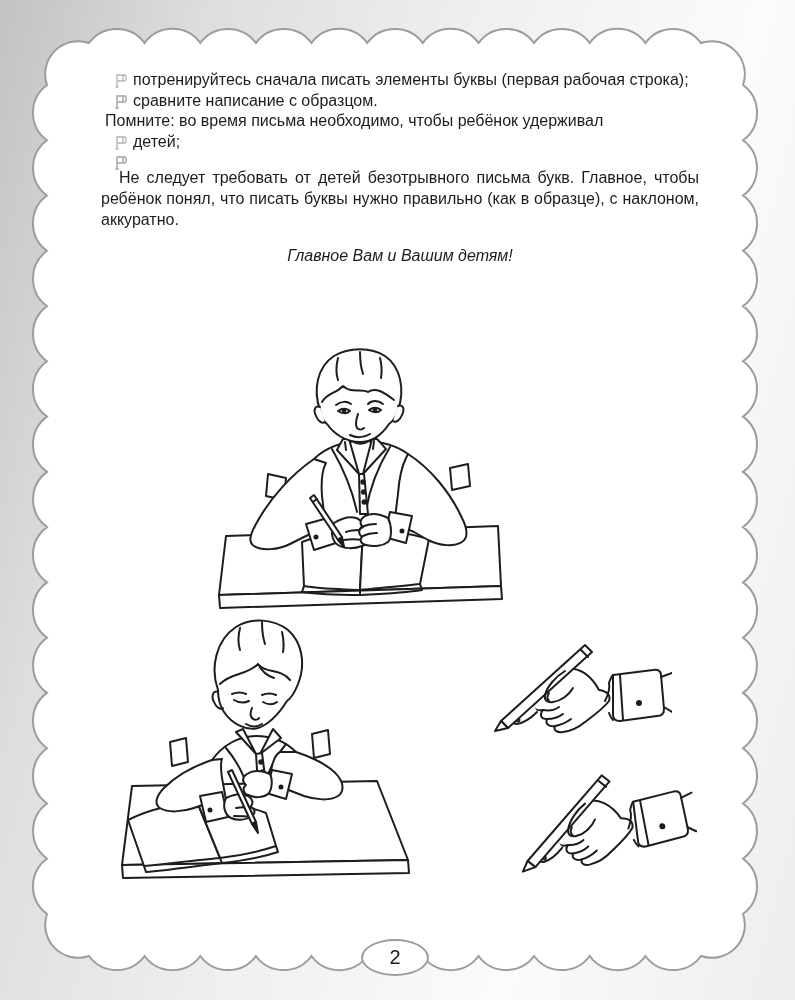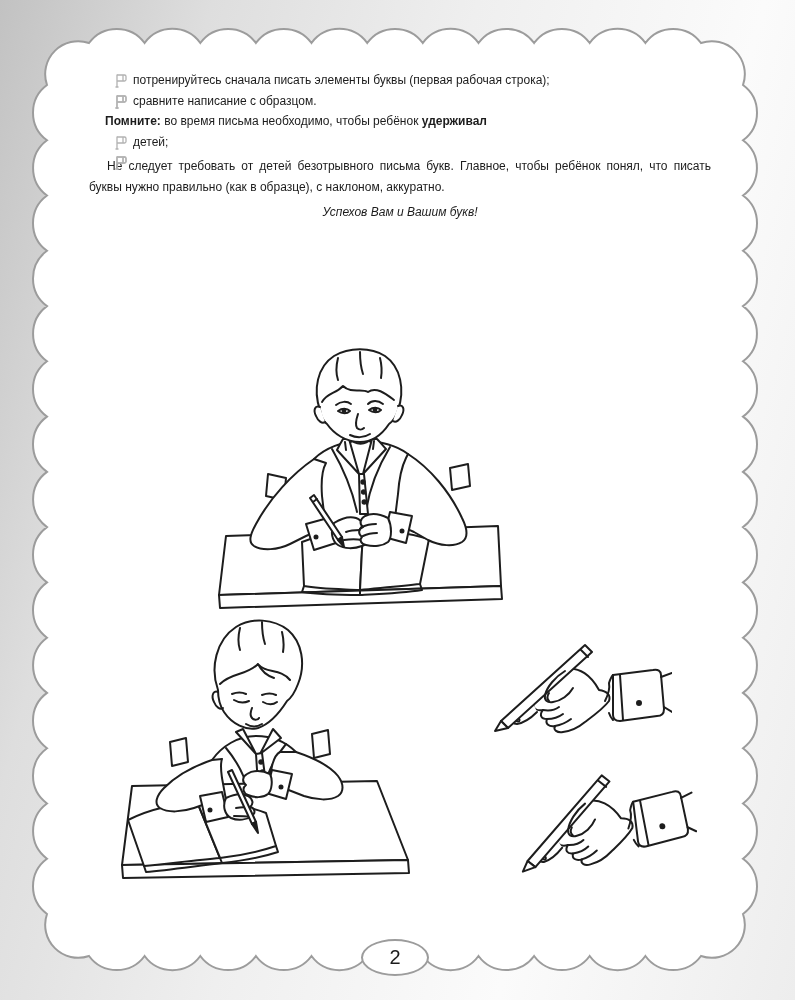--- a/index.html
+++ b/index.html
@@ -5,30 +5,30 @@
   html,body{margin:0;padding:0;}
   body{width:795px;height:1000px;overflow:hidden;}
   .stage{
     position:relative;width:795px;height:1000px;
     background:linear-gradient(105deg,#c2c2c2 0%,#dedede 20%,#efefef 45%,#fbfbfb 72%,#ededed 100%);
     font-family:"Liberation Sans","DejaVu Sans",sans-serif;
   }
   .border-svg{position:absolute;left:0;top:0;}
   .text-block{
     position:absolute;left:85px;top:70px;width:630px;
-    font-size:12px;line-height:20.6px;color:#1c1c1c;
+    font-size:16px;line-height:20.6px;color:#1c1c1c;
   }
   ul.flag-list{list-style:none;margin:0;padding:0;}
   ul.flag-list li{position:relative;padding-left:48px;text-align:justify;}
   .flag-ico{position:absolute;left:29px;top:3px;}
   p.remember{margin:0 0 0 20px;}
-  p.para{margin:4px;text-indent:18px;text-align:justify;}
+  p.para{margin:16px;text-indent:18px;text-align:justify;}
   p.wish{margin:0;text-align:center;font-style:italic;}
   .pre{white-space:pre-wrap;}
-  b{font-weight:bold;}
+  b{font-weight:normal;}
   .illus{position:absolute;}
   .page-badge{
     position:absolute;left:361px;top:939px;width:68px;height:37px;
     background:#fff;border:2px solid #9c9c9c;border-radius:50%;
     display:flex;align-items:center;justify-content:center;
     font-size:20px;color:#1c1c1c;box-sizing:border-box;
   }
 </style>
 </head>
 <body>
@@ -99,21 +99,21 @@
           <g fill="none" stroke="#b2b2b2" stroke-width="1.3">
             <path d="M3 1.5 V14 M1.5 14 H4.5"></path>
             <path d="M3 2 H10.5 Q12 2 12 3.5 V6.5 Q12 8 10.5 8 H3"></path>
             <path d="M9 2 V8"></path>
           </g>
         </svg>
       </li>
     </ul>
 
     <p class="para">Не следует требовать от детей безотрывного письма букв. Главное, чтобы ребёнок понял, что писать буквы нужно правильно (как в образце), с наклоном, аккуратно.</p>
-    <p class="wish">Успехов Вам и Вашим букв!</p>
+    <p class="wish">Главное Вам и Вашим детям!</p>
   </div>
 
   <svg class="illus" style="left:210px;top:346px" width="315" height="265" viewBox="0 0 315 265">
     <g stroke="#1d1d1d" stroke-width="2" fill="none" stroke-linecap="round" stroke-linejoin="round">
       <path d="M58 128 L76 132 L74 154 L56 150 Z" fill="#fff"></path>
       <path d="M240 122 L258 118 L260 140 L242 144 Z" fill="#fff"></path>
       <path d="M104 113 C98 140 95 165 94 193 L211 189 C208 158 204 132 198 108 C186 99 172 95 151 95 C133 95 115 102 104 113 Z" fill="#fff"></path>
       <path d="M122 103 C133 122 142 143 147 166 M180 101 C169 119 160 140 156 165"></path>
       <path d="M133 93 C130 98 128 102 127 104 L149 128 L139 93 Z" fill="#fff"></path>
       <path d="M167 93 C171 97 174 101 176 103 L153 128 L162 93 Z" fill="#fff"></path>

